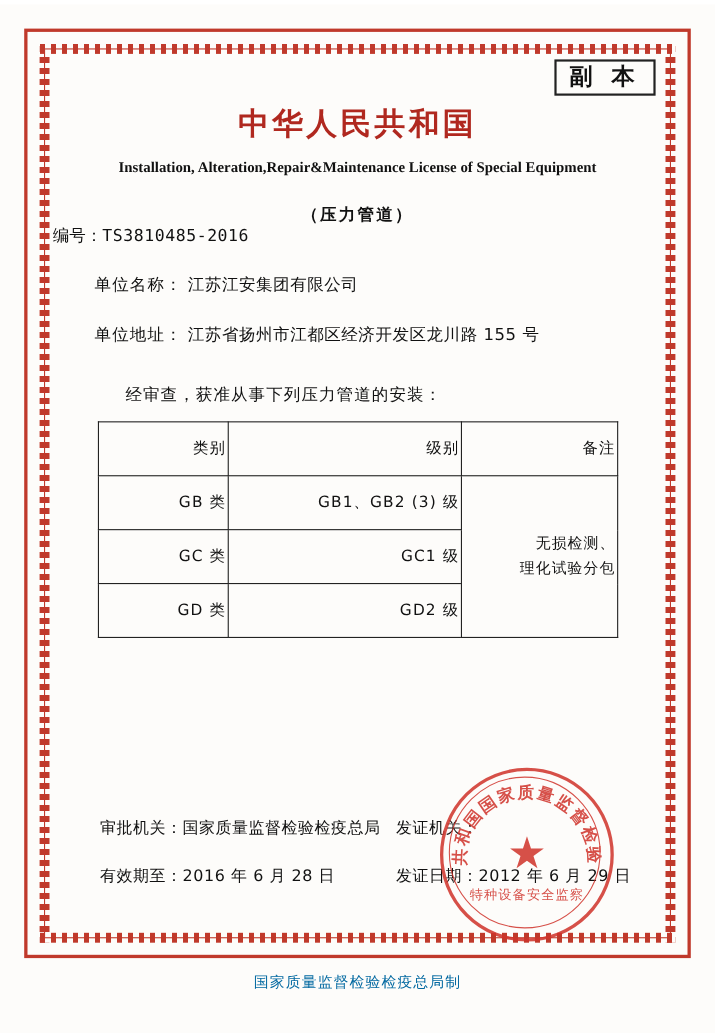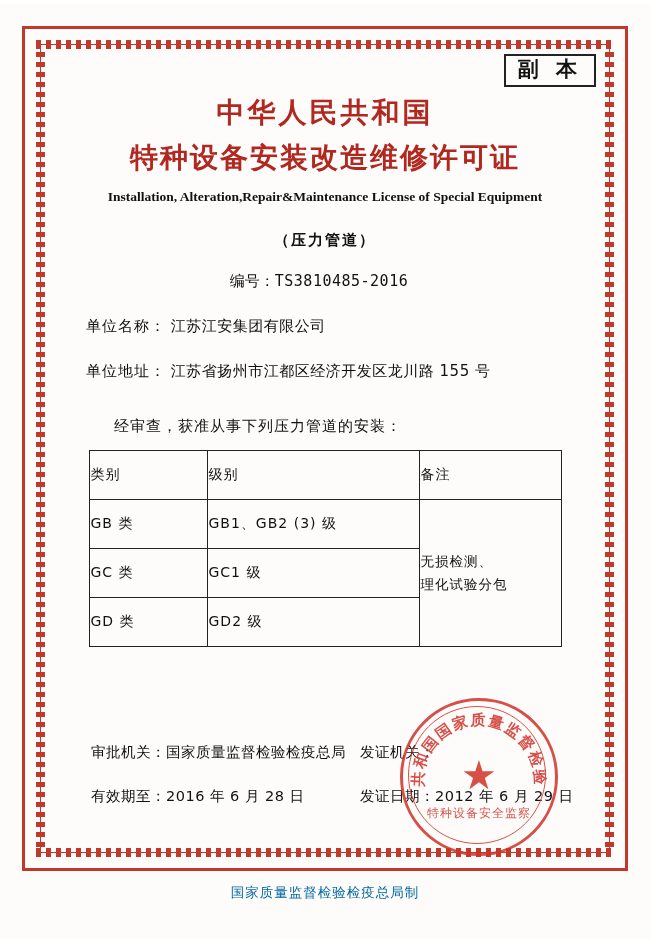--- a/index.html
+++ b/index.html
@@ -121,23 +121,22 @@
     font-size: 15px;
     font-weight: bold;
     color: #111;
     letter-spacing: 2px;
     margin-top: 26px;
     font-family: "DejaVu Sans", sans-serif;
   }
 
   
   .cert-no {
-    text-align: center;
-    font-size: 15px;
-    margin-top: 22px;
+    text-align: left;
+    font-size: 15px;
     padding-right: 12px;
     color: #111;
     font-family: "DejaVu Sans", sans-serif;
   }
   .cert-no .num {
     font-family: "DejaVu Sans Mono", monospace;
     font-size: 15px;
     letter-spacing: 0.5px;
   }
 
@@ -164,21 +163,21 @@
   
   table.cats {
     margin: 14px auto 0 auto;
     border-collapse: collapse;
     width: 472px;
     table-layout: fixed;
   }
   table.cats th, table.cats td {
     border: 1px solid #222;
     height: 46px;
-    text-align: left;
+    text-align: right;
     font-size: 14px;
     color: #111;
     font-family: "DejaVu Sans", sans-serif;
     letter-spacing: 1px;
     vertical-align: middle;
   }
   table.cats th { font-weight: normal; }
   table.cats td.remark {
     font-size: 13.5px;
     line-height: 1.7;
@@ -287,21 +286,20 @@
 
   <div class="frame-outer"></div>
   <div class="frame-pattern"></div>
   <div class="frame-inner"></div>
 
   <div class="content">
 
     <div class="copy-badge">副 本</div>
 
     <div class="title-zh1">中华人民共和国</div>
-    <div class="title-zh2">特种设备安装改造维修许可证</div>
     <div class="title-en1">Installation, Alteration,Repair&amp;Maintenance License of Special Equipment</div>
 
     <div class="subtitle-zh">（压力管道）</div>
 
     <div class="cert-no">
       <span>编号：</span><span class="num">TS3810485-2016</span>
     </div>
 
     <div class="field">
       <span class="label">单位名称：</span>

